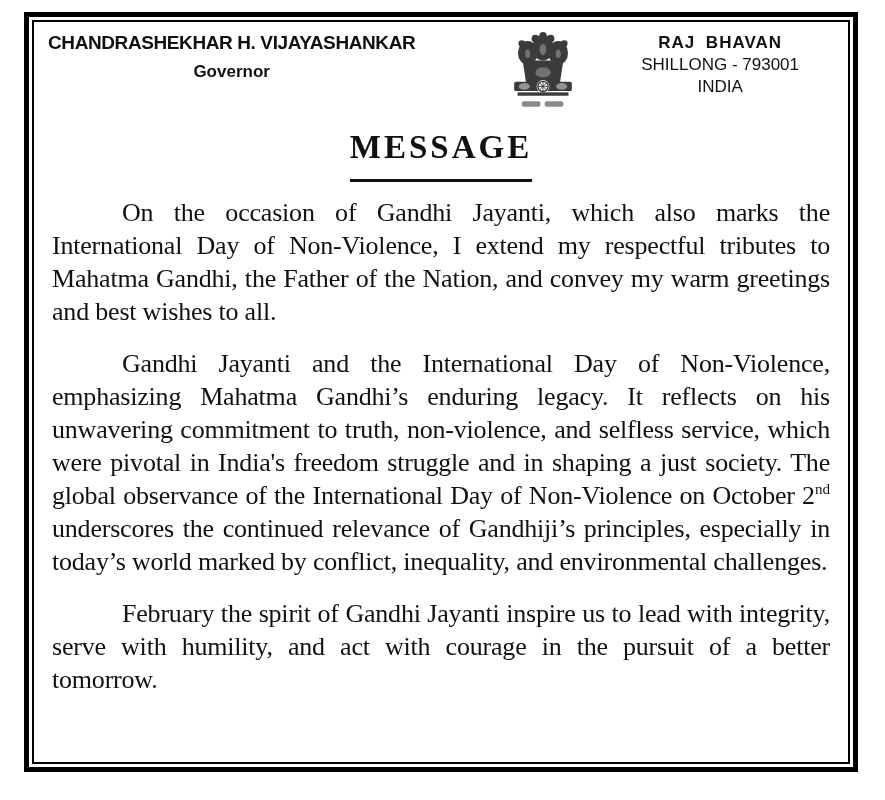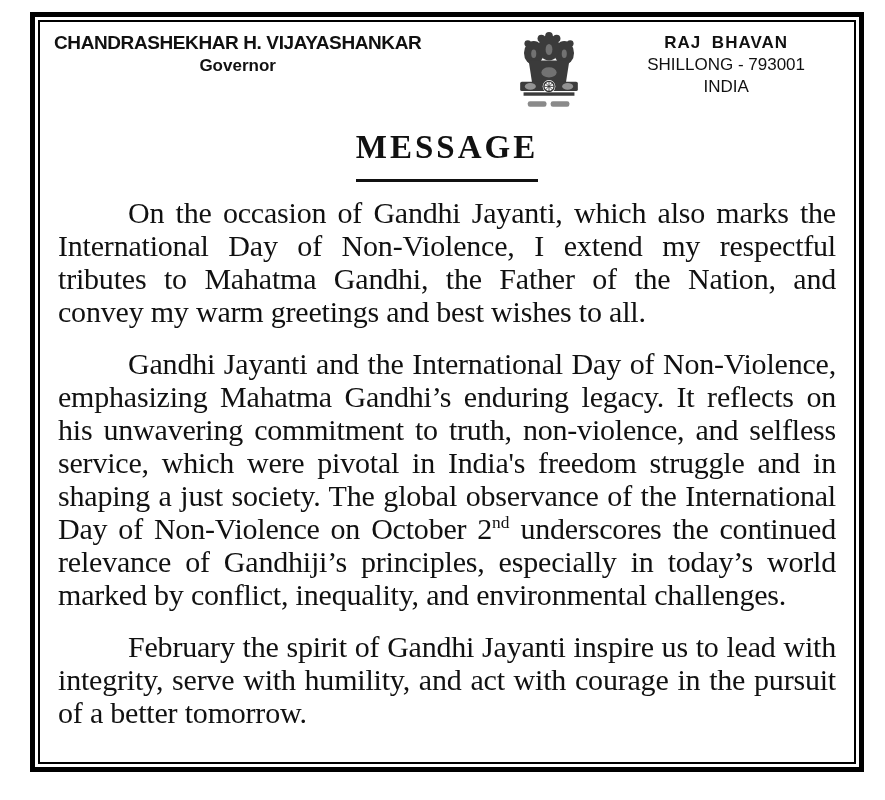--- a/index.html
+++ b/index.html
@@ -10,21 +10,21 @@
   body {
     width: 885px;
     height: 800px;
     position: relative;
     font-family: "Liberation Serif", serif;
     color: #111111;
     overflow: hidden;
   }
   .document {
     position: absolute;
-    left: 30px;
+    left: 24px;
     top: 12px;
     width: 834px;
     height: 760px;
     border: 5px solid #000000;
     box-sizing: border-box;
     background: #ffffff;
   }
   .inner-frame {
     position: absolute;
     inset: 3px;
@@ -46,21 +46,21 @@
     padding-top: 4px;
     flex: 0 0 auto;
   }
   .officer-name {
     font-size: 19px;
     letter-spacing: -0.4px;
     white-space: nowrap;
   }
   .officer-title {
     font-size: 17px;
-    margin-top: 2px;
+    margin-top: 8px;
   }
   .emblem-wrap {
     flex: 0 0 auto;
     padding-top: 2px;
     margin-left: 30px;
   }
   .office-block {
     text-align: center;
     font-family: "Liberation Sans", sans-serif;
     font-size: 17px;
@@ -86,21 +86,21 @@
     letter-spacing: 3px;
     border-bottom: 3px solid #111111;
     padding-bottom: 14px;
     line-height: 1.1;
   }
   
   .body-text {
     padding: 0 4px;
   }
   .body-text p {
-    font-size: 30px;
+    font-size: 26px;
     line-height: 33px;
     text-align: justify;
     text-indent: 70px;
     letter-spacing: -0.2px;
     margin: 0 0 19px 0;
   }
   .body-text sup {
     font-size: 0.58em;
     line-height: 0;
     vertical-align: super;

